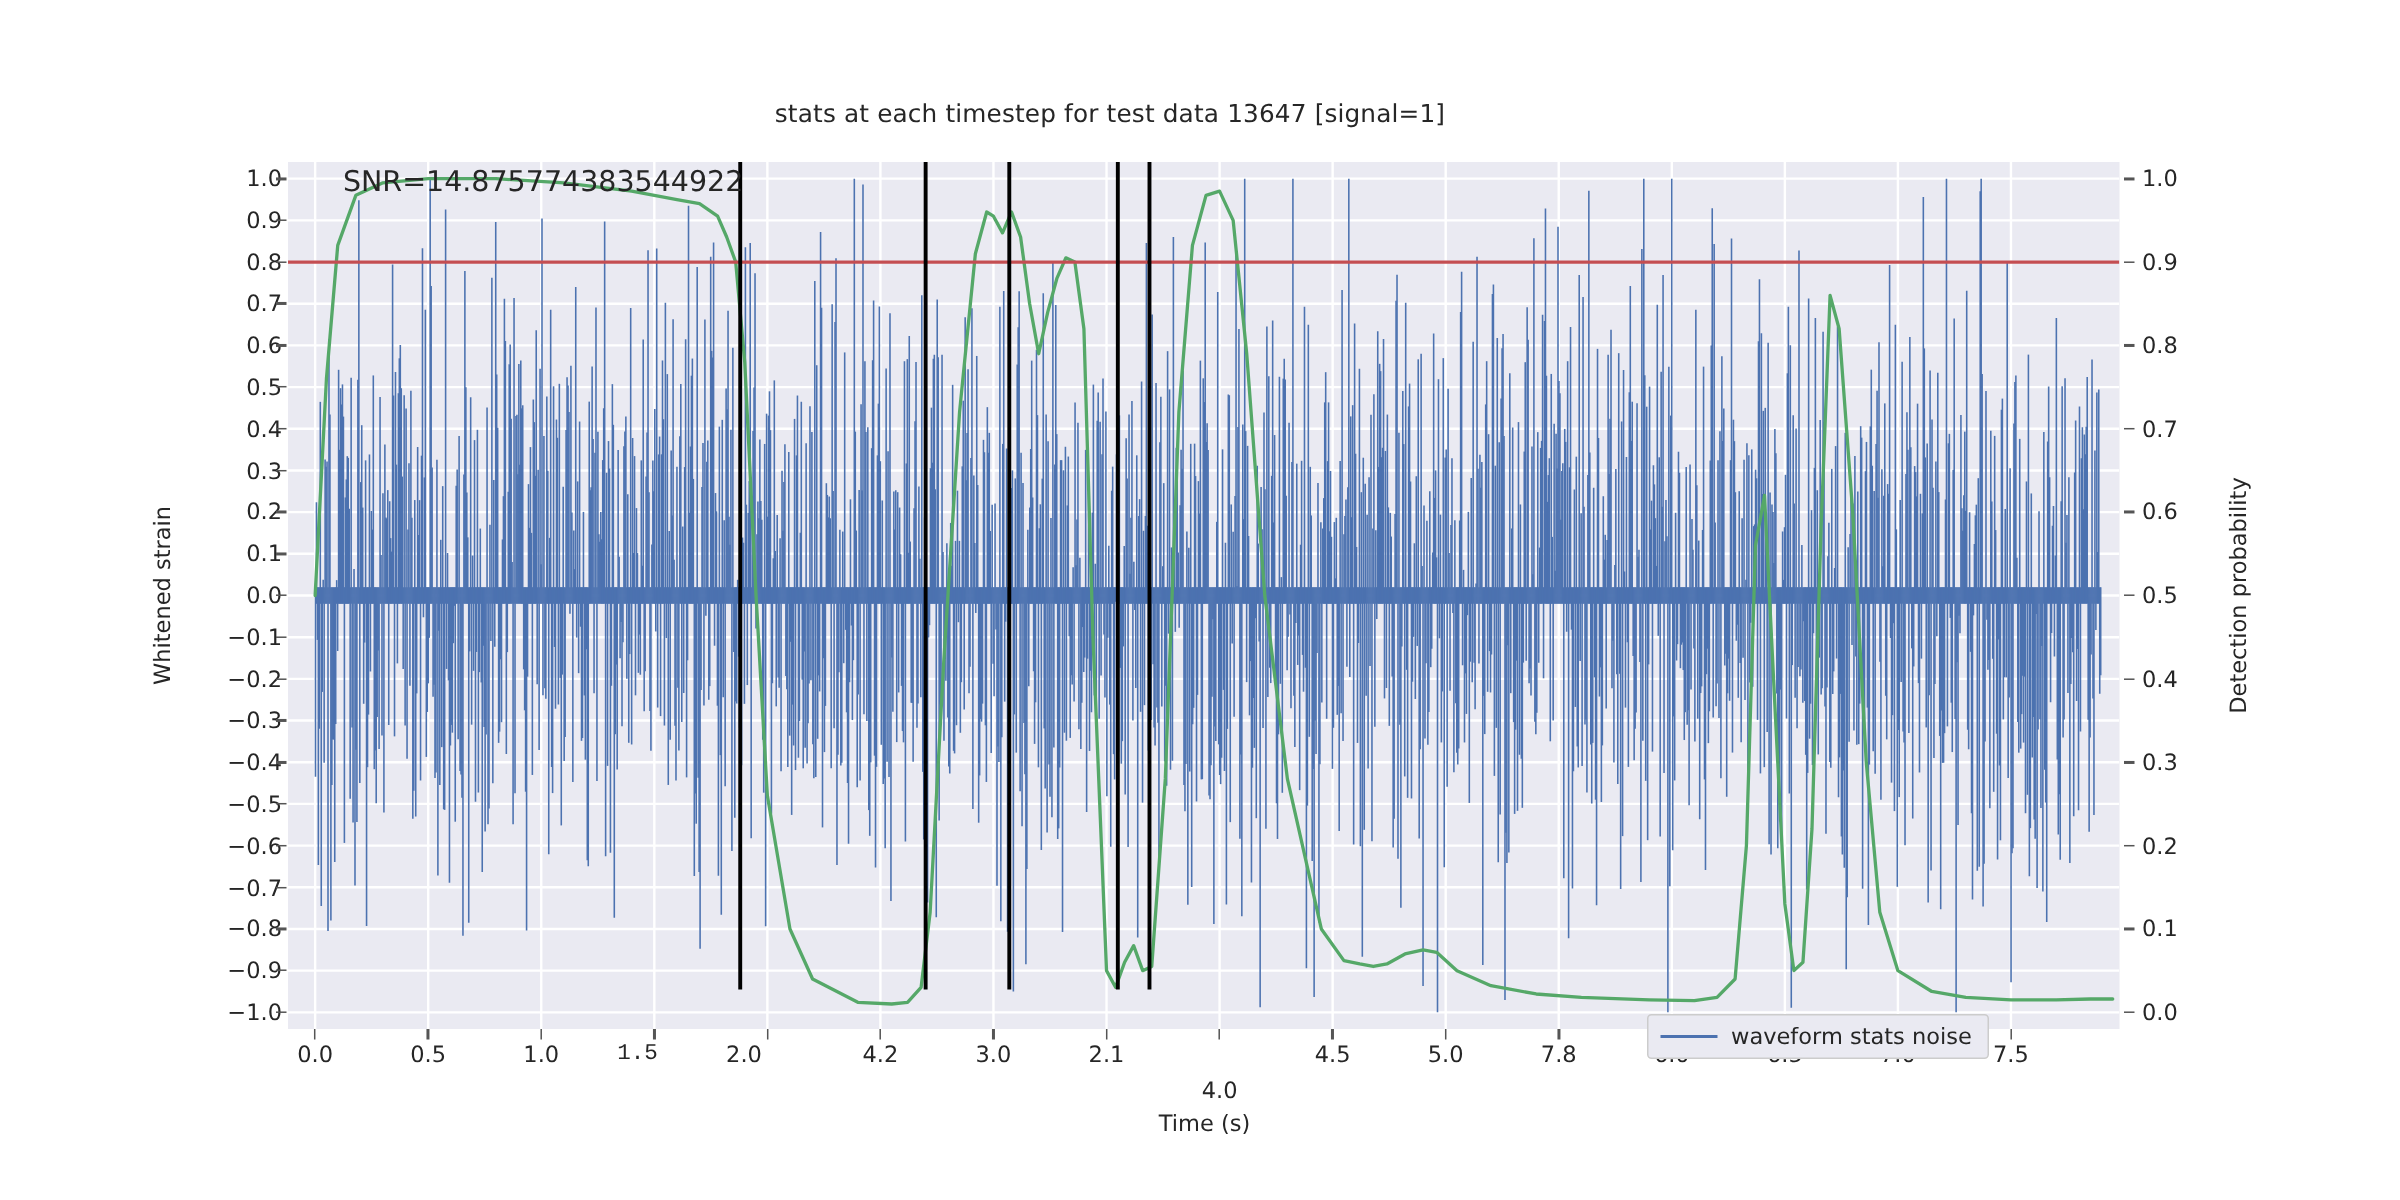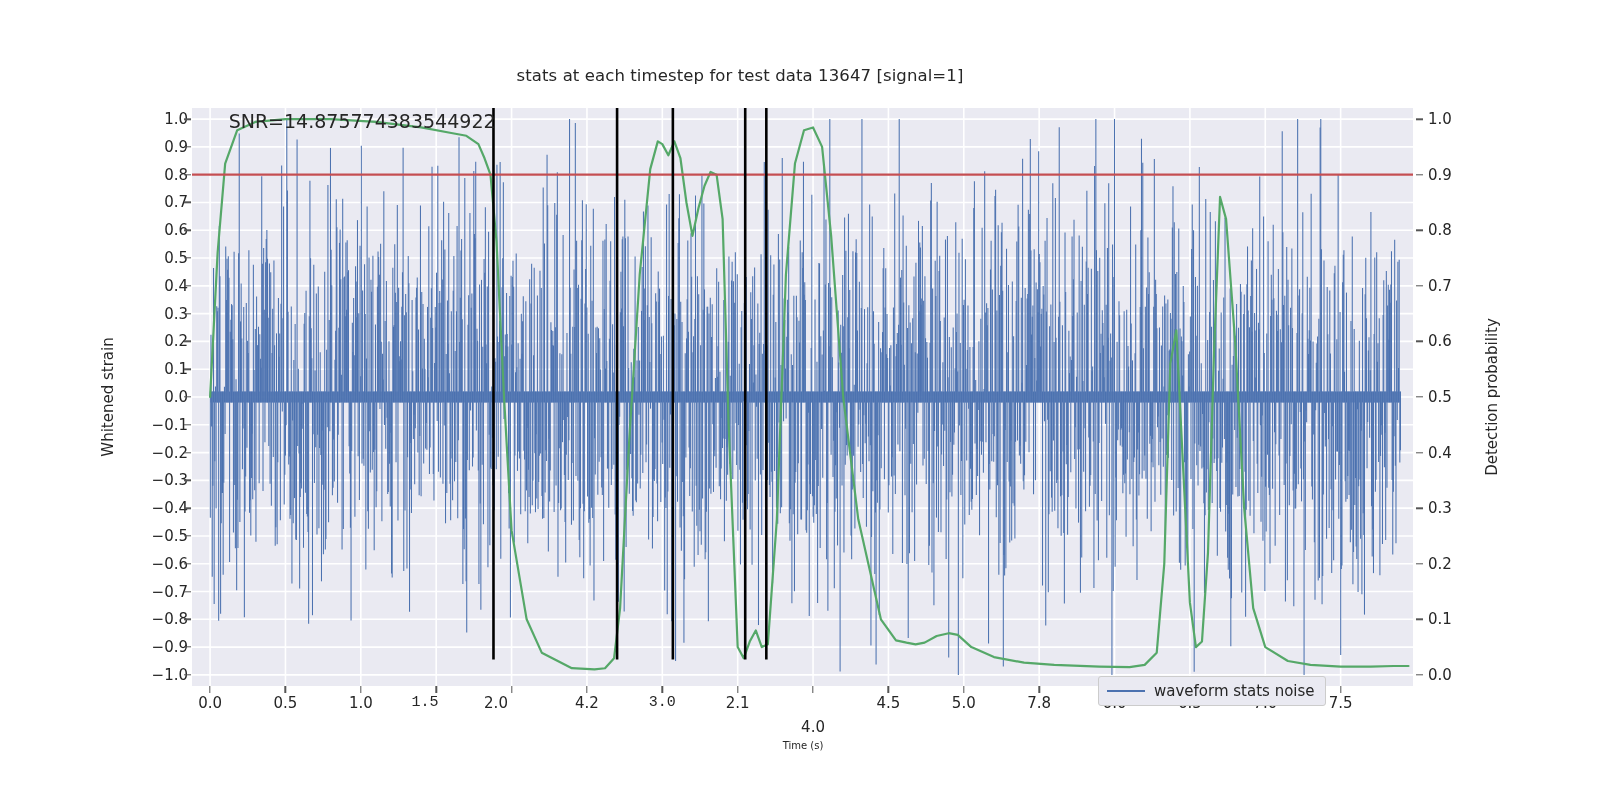--- a/index.html
+++ b/index.html
@@ -111,21 +111,21 @@
     top: 397px;
     font-size: 15px;
     color: #262626;
     transform: translate(-50%, -50%) rotate(-90deg);
     white-space: nowrap;
   }
   .xlabel {
     position: absolute;
     left: 803px;
     top: 740px;
-    font-size: 10px;
+    font-size: 15px;
     color: #262626;
     transform: translateX(-50%);
     white-space: nowrap;
   }
   
   .annotation {
     position: absolute;
     font-size: 19px;
     color: #262626;
     white-space: nowrap;
@@ -2115,21 +2115,21 @@
       <div class="ytick-right" style="top: 619.308px;">0.1</div>
       <div class="ytick-right" style="top: 674.885px;">0.0</div>
     </div>
   <div id="xtick-group">
       <div class="xtick" style="left: 210.089px;">0.0</div>
       <div class="xtick" style="left: 285.459px;">0.5</div>
       <div class="xtick" style="left: 360.83px;">1.0</div>
       <div class="xtick" style="left: 425px; font-family: Liberation Mono, monospace;">1.5</div>
       <div class="xtick" style="left: 496px;">2.0</div>
       <div class="xtick" style="left: 586.941px;">4.2</div>
-      <div class="xtick" style="left: 662.311px; font-family: Liberation Mono, monospace;">3.0</div>
+      <div class="xtick" style="left: 662.311px;">3.0</div>
       <div class="xtick" style="left: 737.681px;">2.1</div>
       <div class="xtick" style="left: 813.052px; margin-top: 24px;">4.0</div>
       <div class="xtick" style="left: 888.422px;">4.5</div>
       <div class="xtick" style="left: 963.793px;">5.0</div>
       <div class="xtick" style="left: 1039.16px;">7.8</div>
       <div class="xtick" style="left: 1114.53px;">6.0</div>
       <div class="xtick" style="left: 1189.9px;">6.5</div>
       <div class="xtick" style="left: 1265.27px;">7.0</div>
       <div class="xtick" style="left: 1340.64px;">7.5</div>
     </div>

